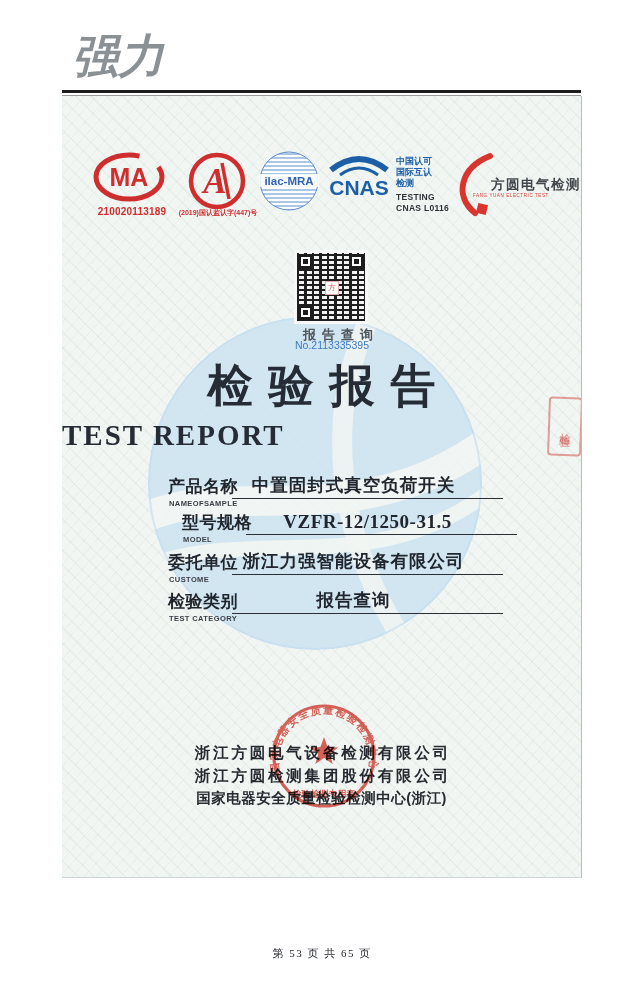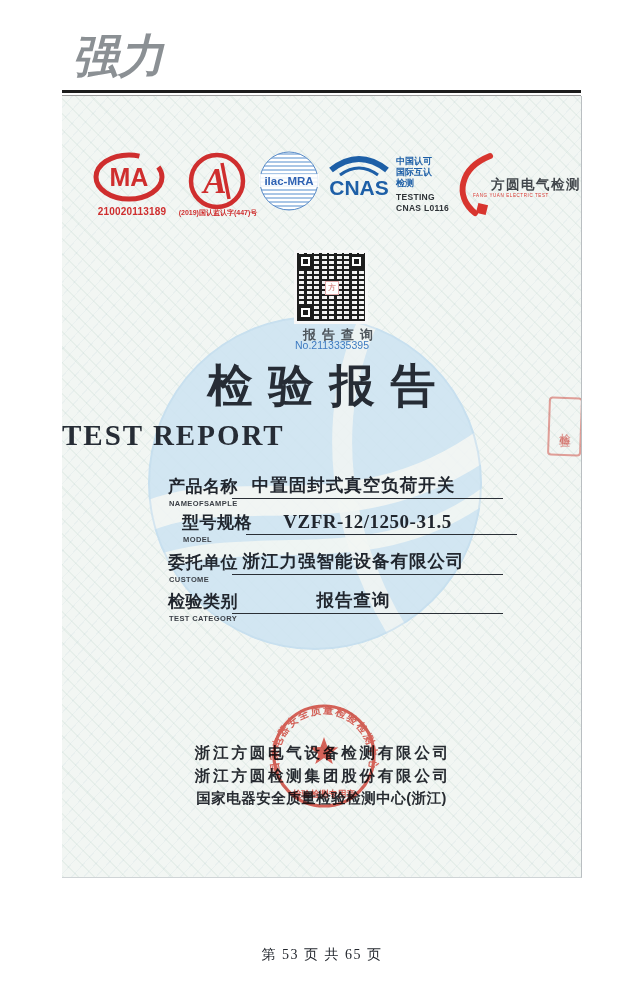--- a/index.html
+++ b/index.html
@@ -86,21 +86,21 @@
   .co3{font-size:14.5px;letter-spacing:0.5px;line-height:23px;}
 
   .edge-seal{position:absolute;left:486px;top:301px;width:30px;height:55px;
         border:2px solid rgba(205,70,60,.5);border-radius:4px;transform:rotate(2deg);
         display:flex;align-items:center;justify-content:center;}
   .edge-seal span{writing-mode:vertical-rl;font-size:11px;color:rgba(200,60,50,.45);
         letter-spacing:3px;font-weight:700;}
 
   
   .pageno{position:absolute;left:0;top:946px;width:644px;text-align:center;
-        font-size:14px;color:#23272e;letter-spacing:1.5px;}
+        font-size:11px;color:#23272e;letter-spacing:1.5px;}
 </style>
 </head>
 <body>
 
 <div class="page">
 
   <div class="brand">
     <span class="cn">强力</span>
   </div>
   <div class="rule-thick"></div>

